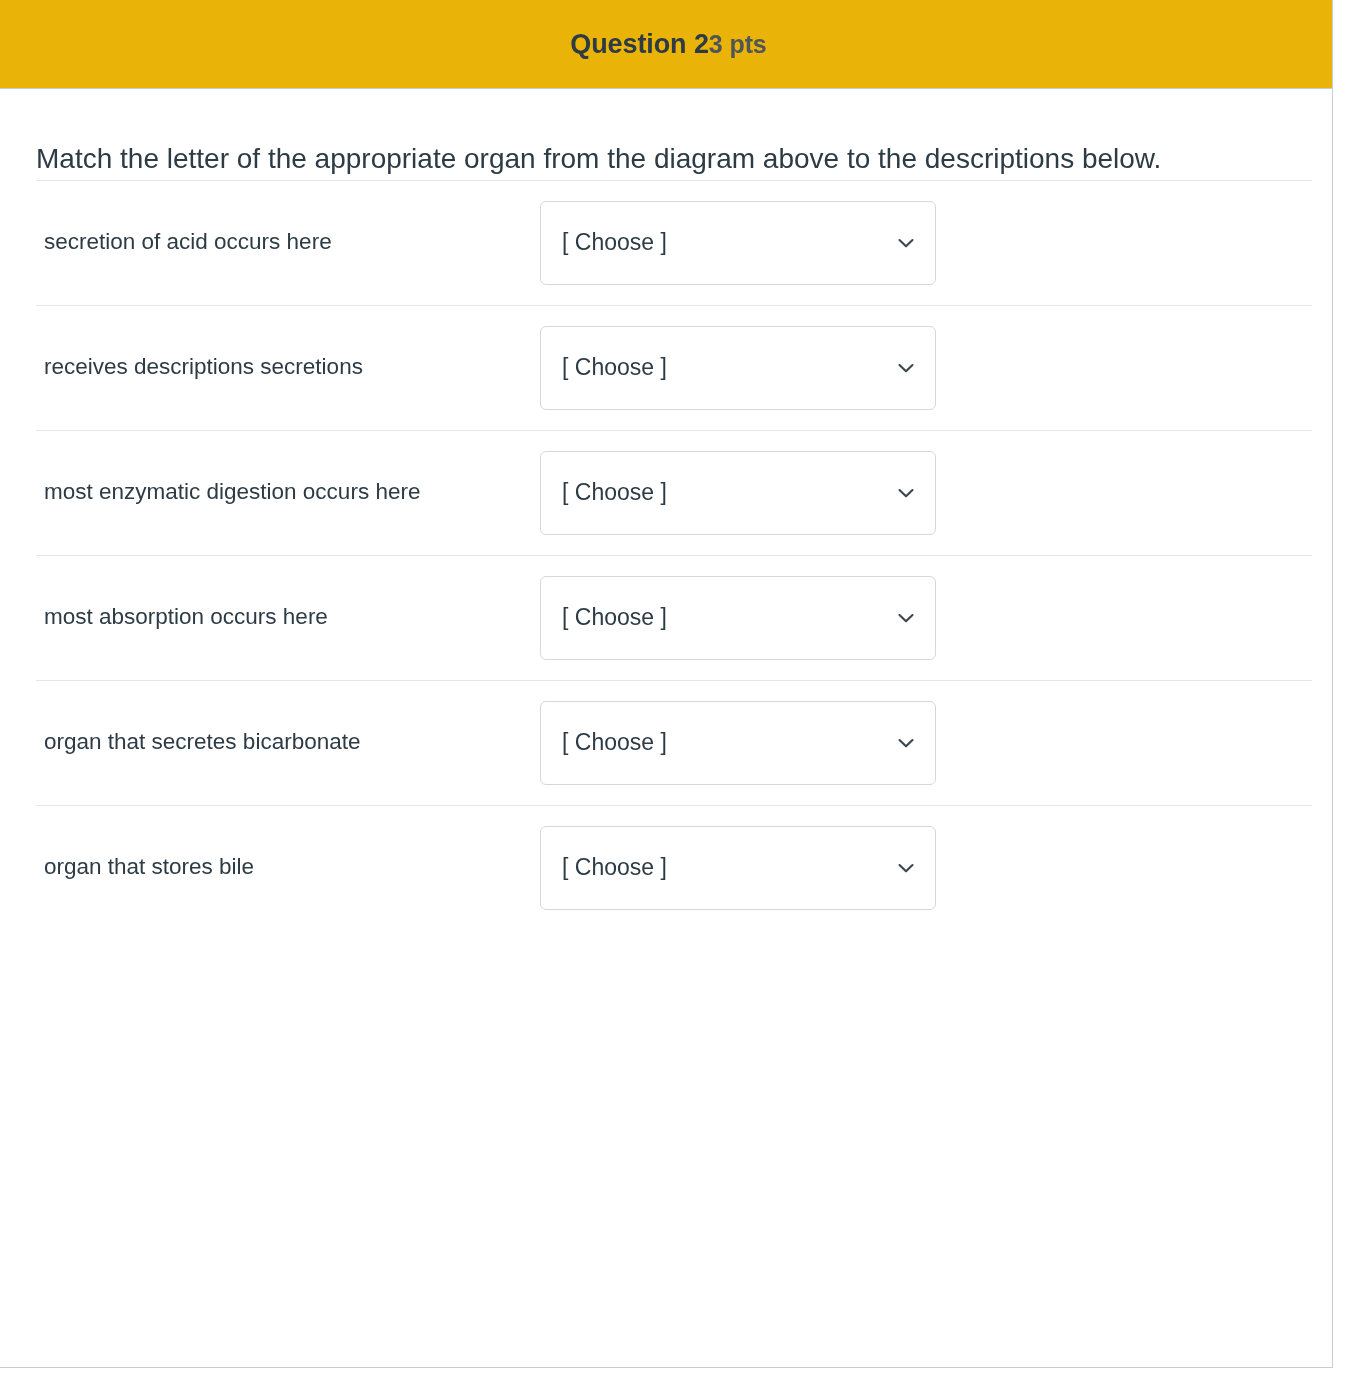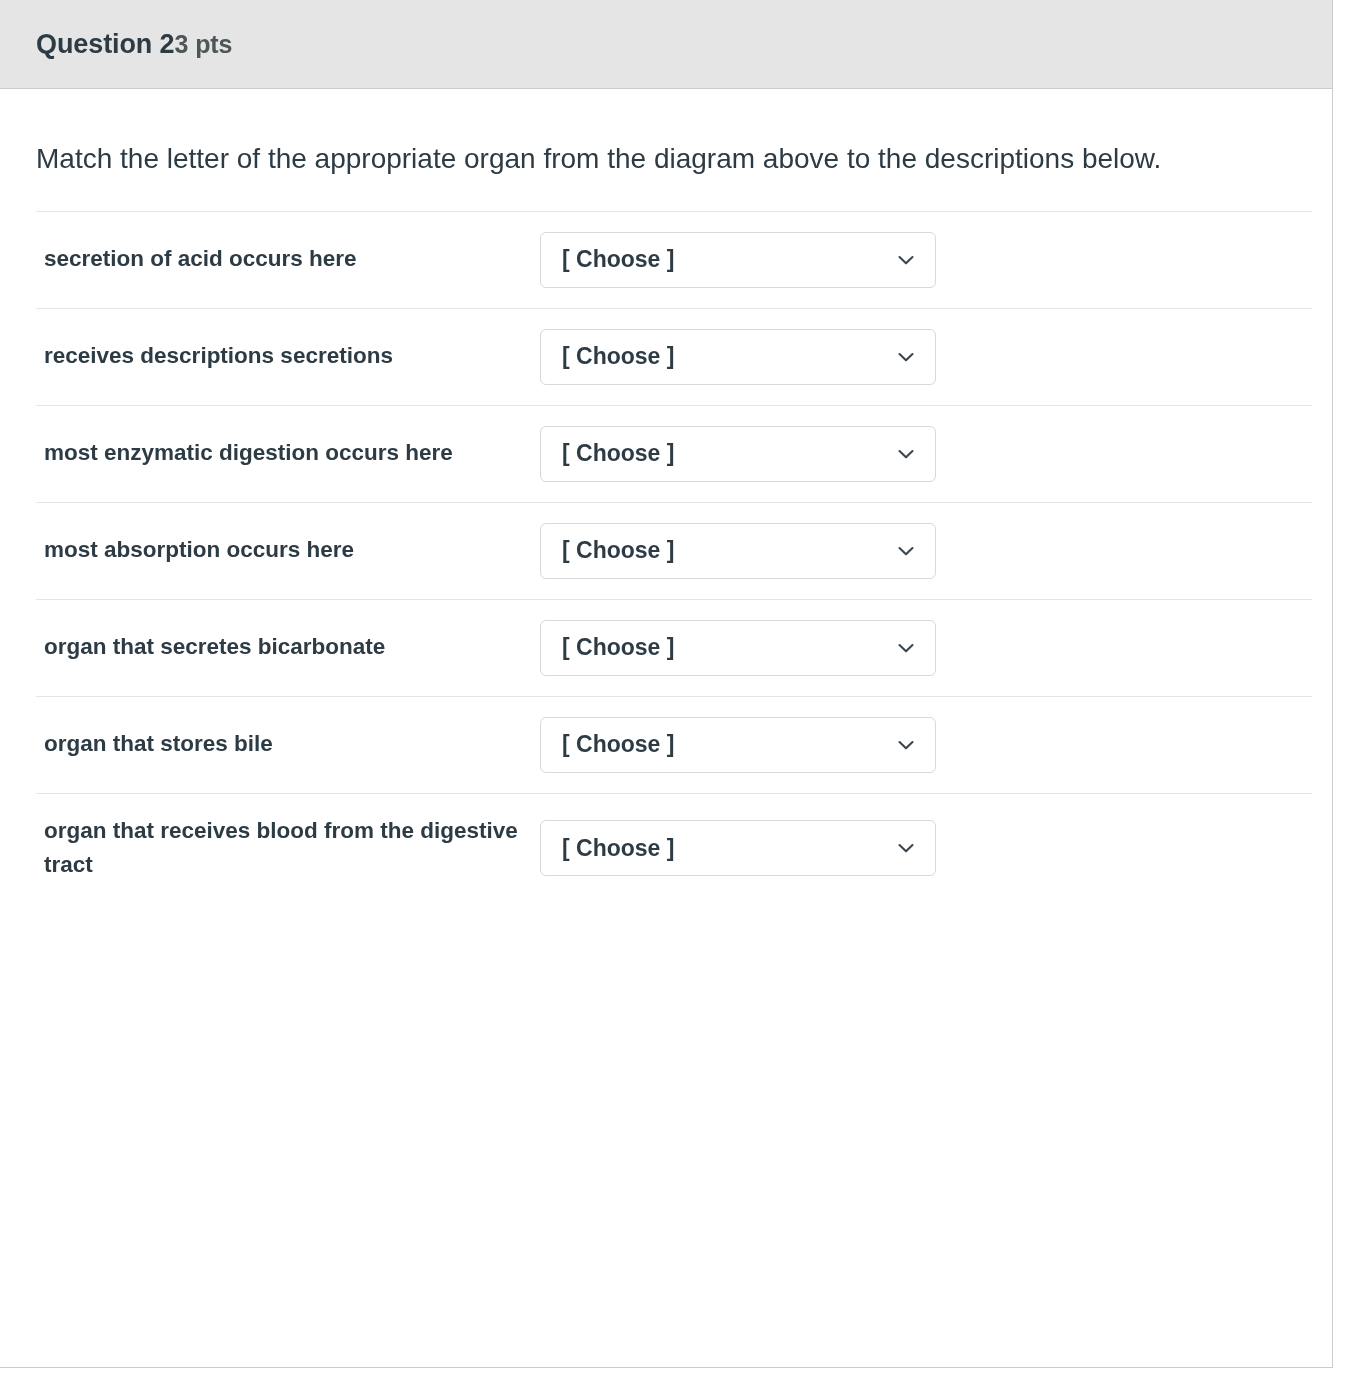--- a/index.html
+++ b/index.html
@@ -23,25 +23,25 @@
     border-right: 1px solid #c7cdd1;
     border-bottom: 1px solid #c7cdd1;
     background: #ffffff;
     height: 1368px;
   }
 
   
   .question-header {
     box-sizing: border-box;
     height: 89px;
-    background: #e5e5e5;
+    background: #eab308;
     border-bottom: 1px solid #c7cdd1;
     display: flex;
     align-items: center;
-    justify-content: flex-start;
+    justify-content: center;
     padding: 0 31px 0 36px;
   }
   .question-title {
     font-size: 27px;
     font-weight: bold;
     color: #2d3b45;
     letter-spacing: -0.1px;
   }
   .question-points {
     font-size: 25px;
@@ -56,24 +56,22 @@
   }
   .question-prompt {
     font-size: 28px;
     color: #2d3b45;
     line-height: 1.45;
     padding-top: 50px;
     padding-bottom: 0;
   }
 
   .match-table {
-    margin-top: 31px;
     width: 1276px;
     border-collapse: collapse;
-    font-weight: bold;
   }
   .match-row {
     border-top: 1px solid #e4e6e8;
   }
   .match-row:last-child {
     border-bottom: none;
   }
   .match-cell-label {
     width: 504px;
     box-sizing: border-box;
@@ -84,21 +82,21 @@
     line-height: 1.55;
   }
   .match-cell-select {
     padding: 20px 0 20px 0;
     vertical-align: middle;
   }
 
   .select-wrap {
     position: relative;
     width: 396px;
-    height: 56px;
+    height: 84px;
     box-sizing: border-box;
     border: 1px solid #d6d8da;
     border-radius: 6px;
     background: #ffffff;
     display: flex;
     align-items: center;
     cursor: pointer;
   }
   .select-value {
     font-size: 23px;
@@ -228,32 +226,17 @@
         <span class="select-value">[ Choose ]</span>
         <span class="select-chevron">
           <svg width="22" height="22" viewBox="0 0 22 22" aria-hidden="true">
             <path d="M4.5 8 L11 14.3 L17.5 8" fill="none" stroke="#3b464e" stroke-width="2.1" stroke-linecap="round" stroke-linejoin="round"></path>
           </svg>
         </span>
       </div>
     </td>
   </tr>
 
-  <tr class="match-row">
-    <td class="match-cell-label">
-      <span>organ that receives blood from the digestive tract</span>
-    </td>
-    <td class="match-cell-select">
-      <div class="select-wrap">
-        <span class="select-value">[ Choose ]</span>
-        <span class="select-chevron">
-          <svg width="22" height="22" viewBox="0 0 22 22" aria-hidden="true">
-            <path d="M4.5 8 L11 14.3 L17.5 8" fill="none" stroke="#3b464e" stroke-width="2.1" stroke-linecap="round" stroke-linejoin="round"></path>
-          </svg>
-        </span>
-      </div>
-    </td>
-  </tr>
 </tbody>
     </table>
   </div>
 
 </div>
 
 </body></html>

